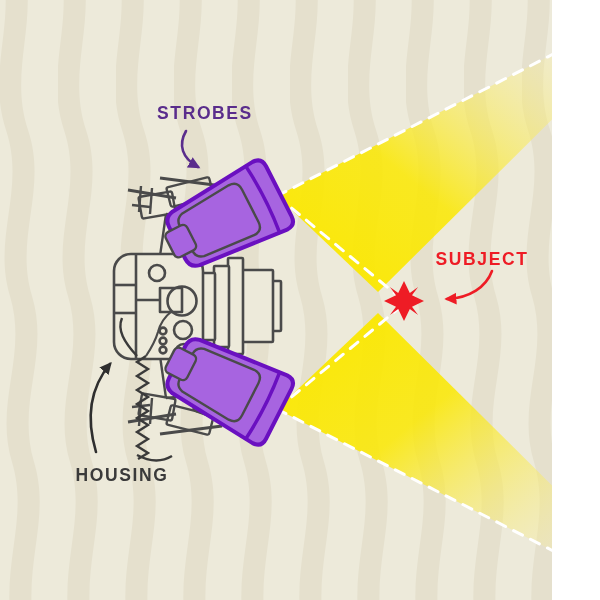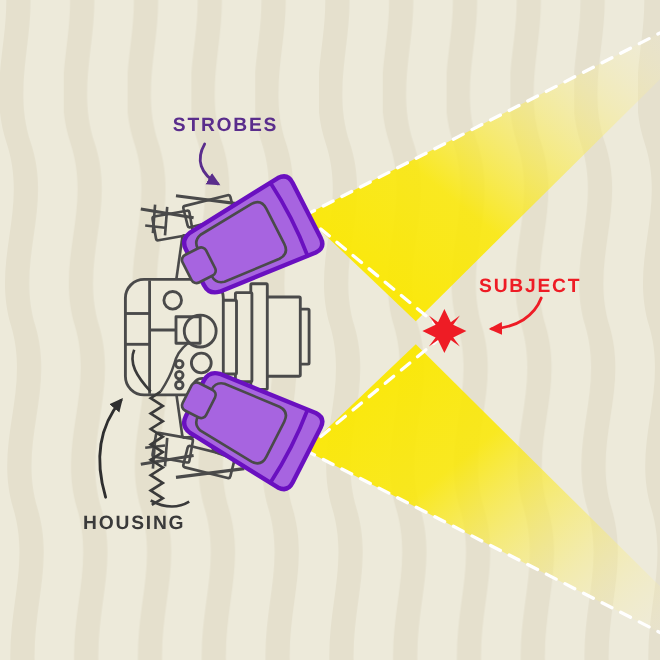--- a/index.html
+++ b/index.html
@@ -6,21 +6,21 @@
   html, body {
     margin: 0;
     padding: 0;
     background: #ffffff;
   }
   body {
     font-family: "Liberation Sans", sans-serif;
   }
   #diagram-root {
     position: relative;
-    width: 600px;
+    width: 552px;
     height: 600px;
     overflow: hidden;
   }
   #diagram-svg {
     display: block;
     width: 600px;
     height: 600px;
   }
   .label-text {
     font-family: "Liberation Sans", sans-serif;

